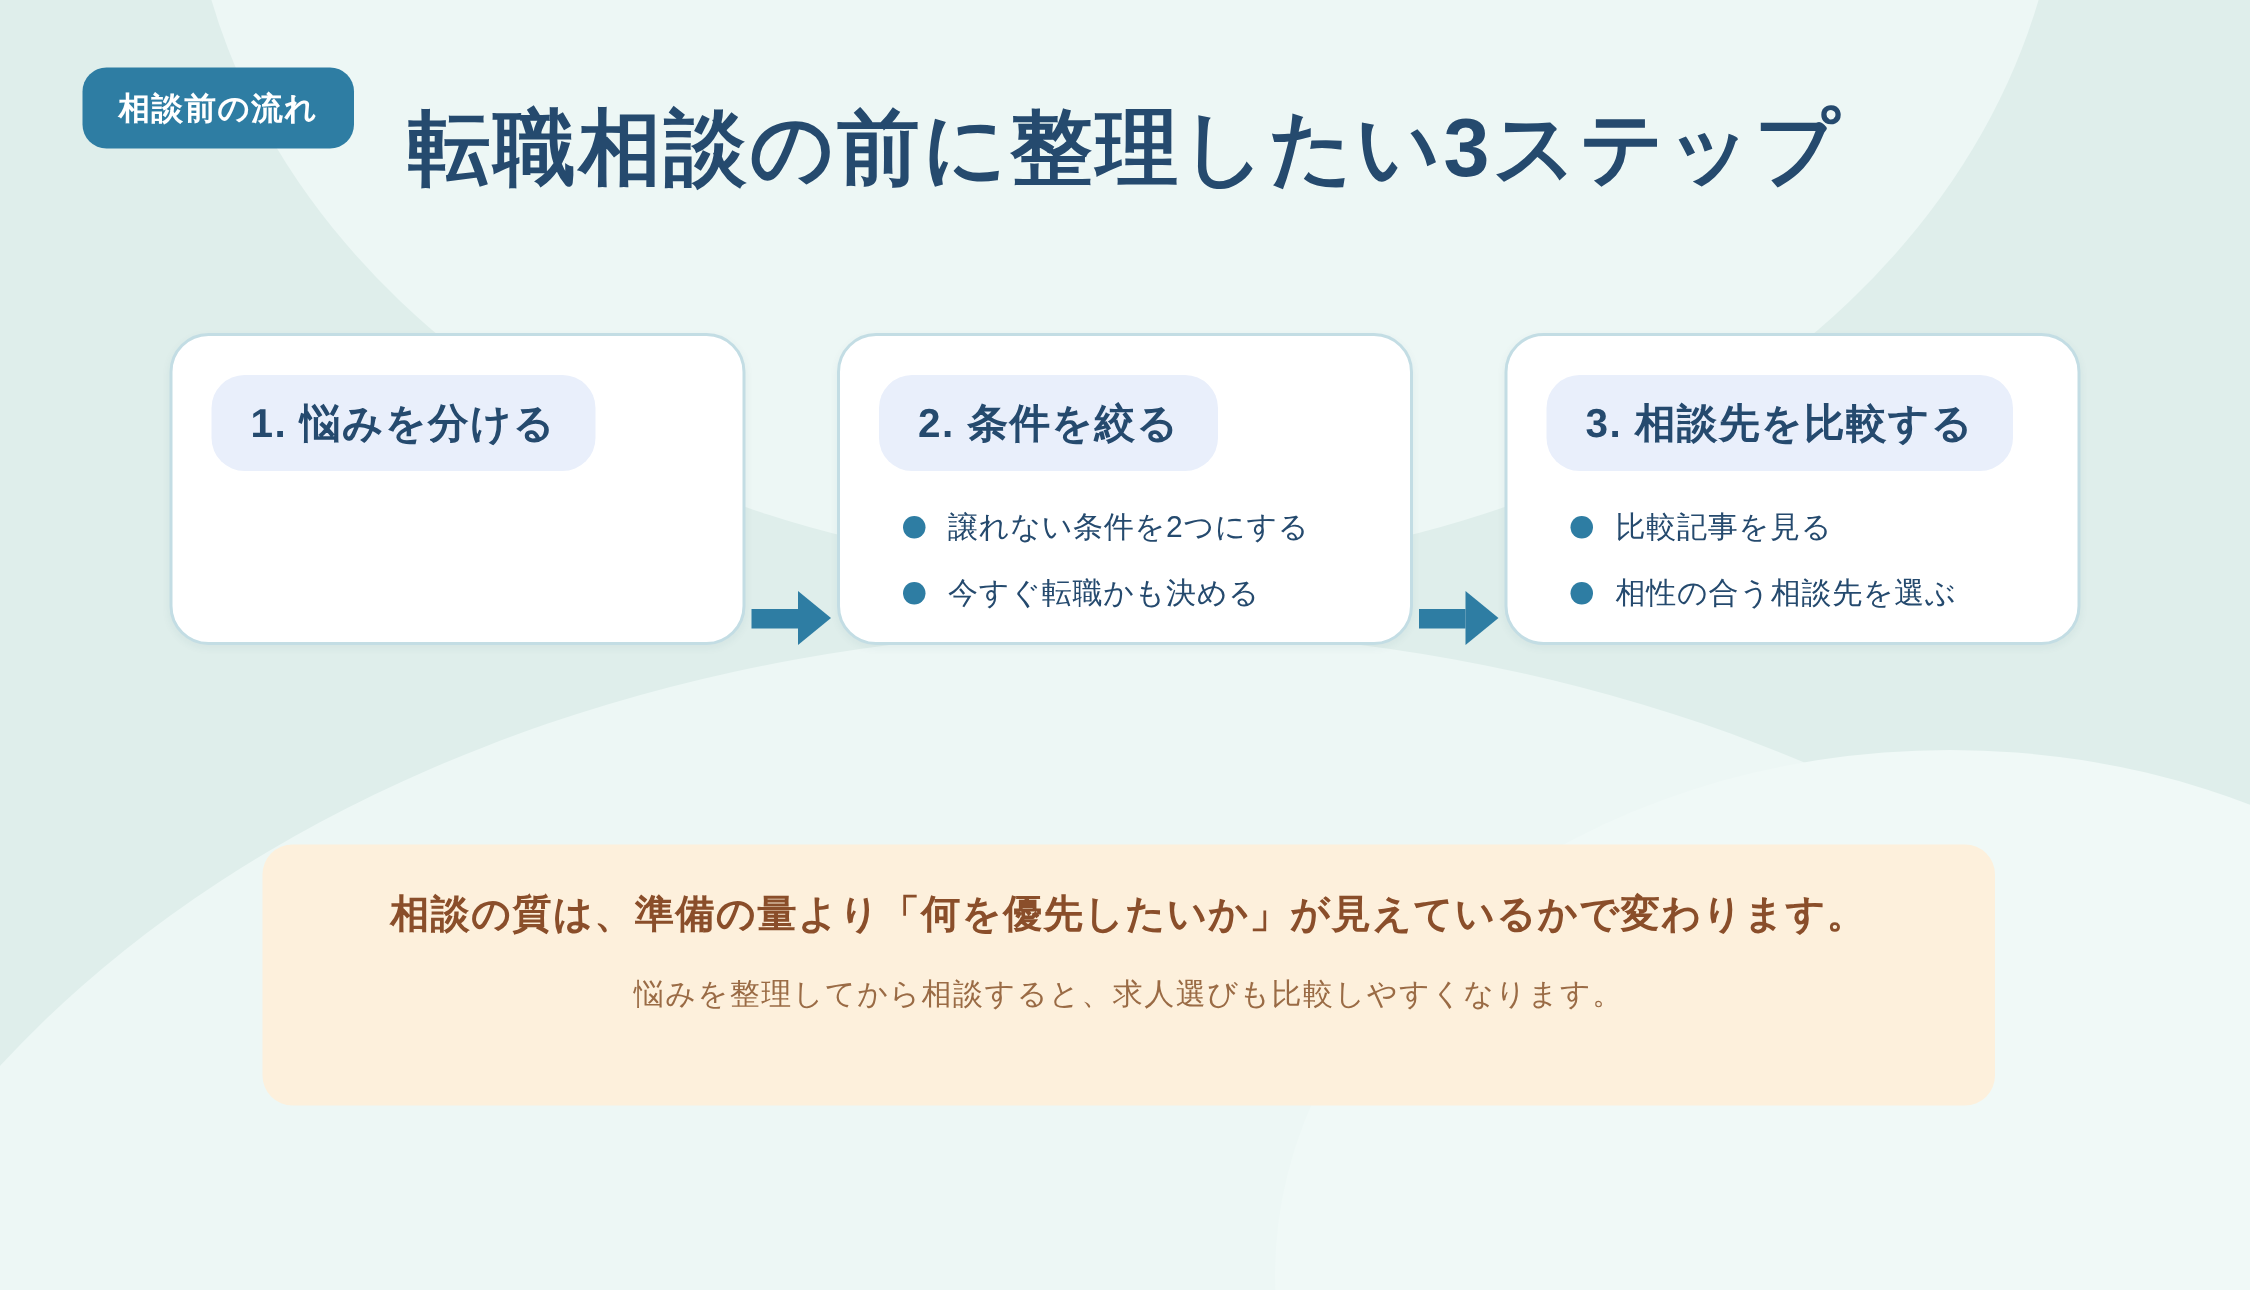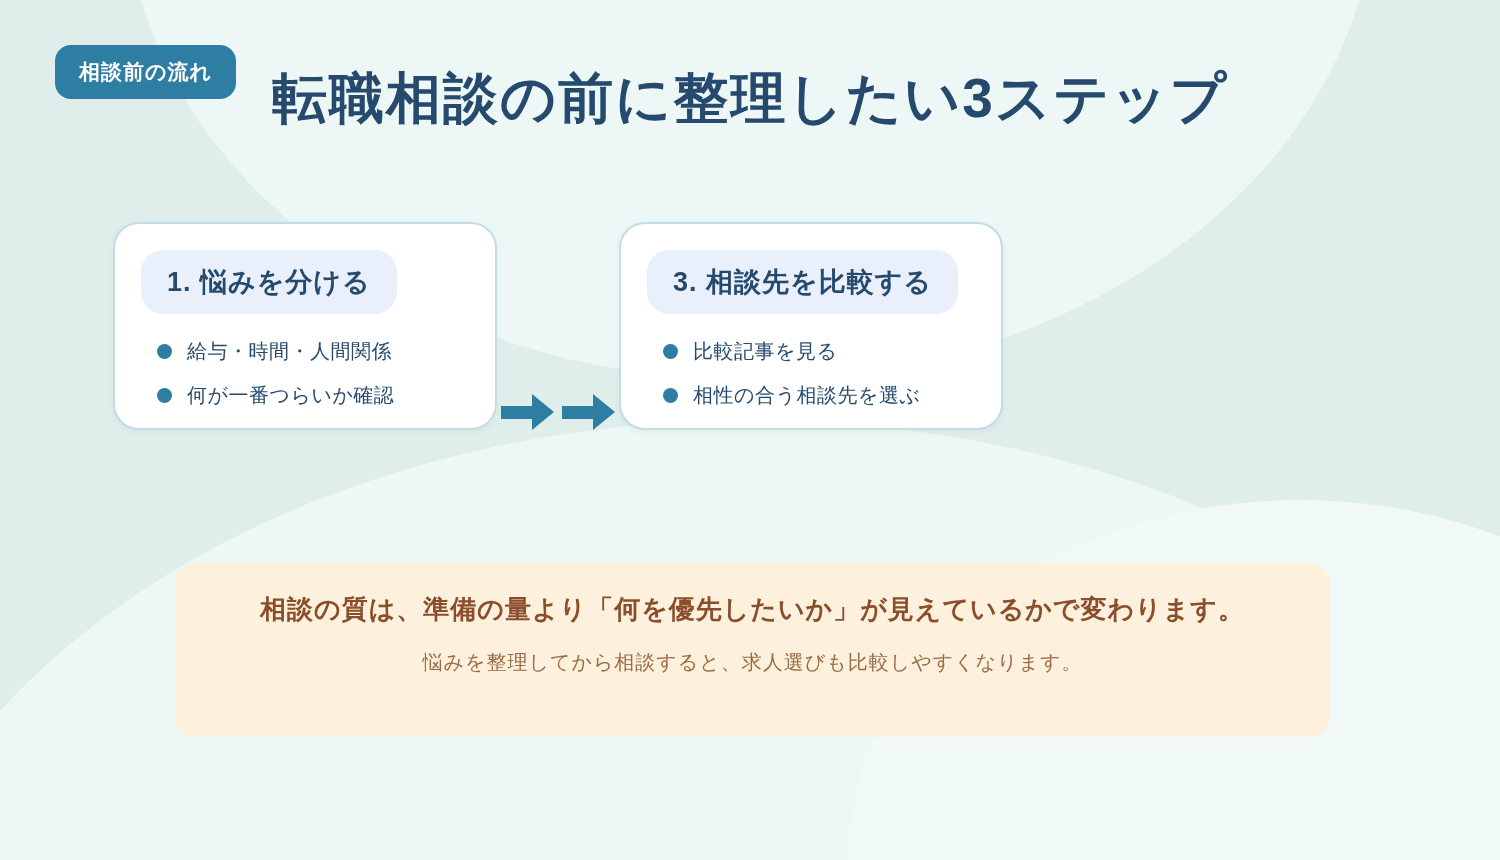--- a/index.html
+++ b/index.html
@@ -129,39 +129,42 @@
 
 <div class="content">
 
   <div class="badge">相談前の流れ</div>
   <h1 class="title">転職相談の前に整理したい3ステップ</h1>
 
   <div class="steps-row">
 
     <div class="step-card">
       <div class="step-pill">1. 悩みを分ける</div>
-      <ul class="bullet-list">
-        <li class="bullet-item">
-          <span class="bullet-dot"></span>
-          <span>給与・時間・人間関係</span>
-        </li>
-        <li class="bullet-item">
-          <span class="bullet-dot"></span>
-          <span>何が一番つらいか確認</span>
-        </li>
-      </ul>
     </div>
 
     <div class="arrow-cell">
       <div class="arrow-right">
         <div class="arrow-shaft"></div>
         <div class="arrow-head"></div>
       </div>
     </div>
 
+    <div class="step-card">
+      <div class="step-pill">2. 条件を絞る</div>
+      <ul class="bullet-list">
+        <li class="bullet-item">
+          <span class="bullet-dot"></span>
+          <span>譲れない条件を2つにする</span>
+        </li>
+        <li class="bullet-item">
+          <span class="bullet-dot"></span>
+          <span>今すぐ転職かも決める</span>
+        </li>
+      </ul>
+    </div>
 
     <div class="arrow-cell">
       <div class="arrow-right">
         <div class="arrow-shaft"></div>
         <div class="arrow-head"></div>
       </div>
     </div>
 
     <div class="step-card">
       <div class="step-pill">3. 相談先を比較する</div>

